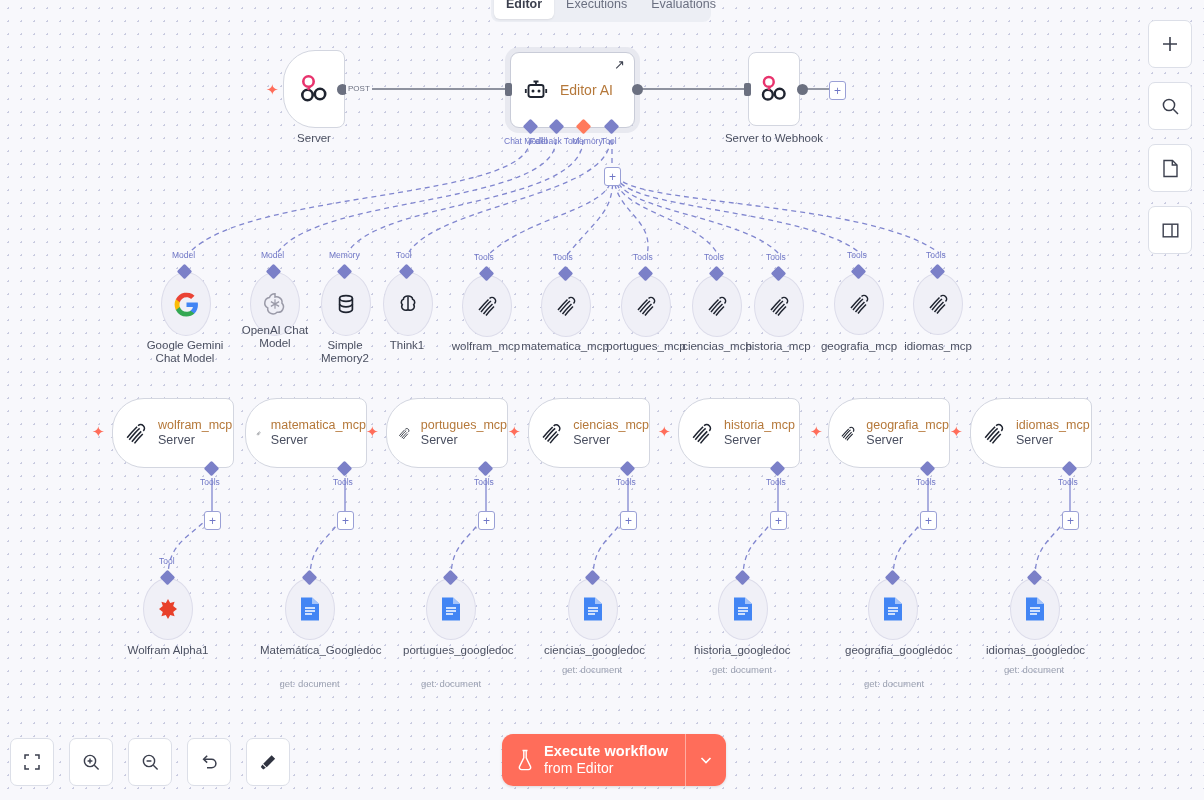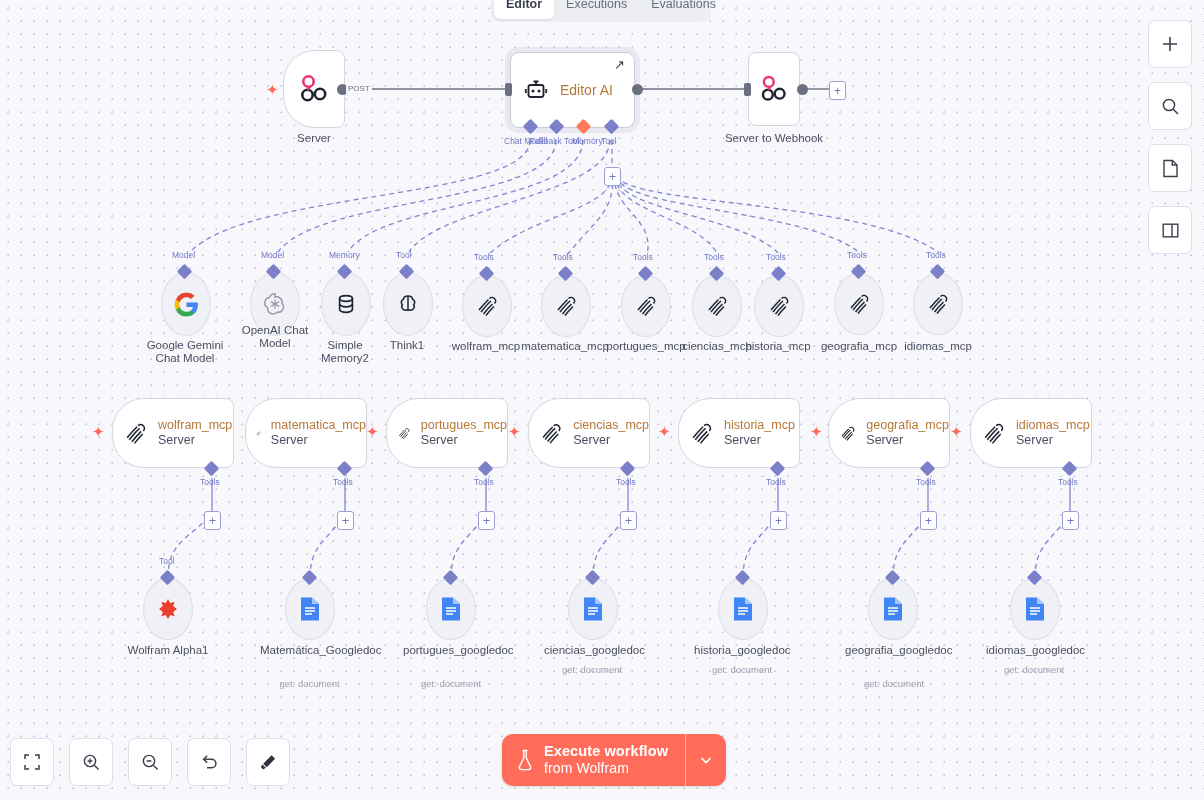--- a/index.html
+++ b/index.html
@@ -221,21 +221,21 @@
   </div>
 </div>
 
 <div id="execute">
   <div id="exec-main">
     <svg width="20" height="24" viewBox="0 0 20 24">
       <path d="M7.5 2.5h5M8.8 2.8v7L4.6 18.4c-.8 1.6.3 3.2 2 3.2h6.8c1.7 0 2.8-1.6 2-3.2L11.2 9.8v-7" stroke="#fff" stroke-width="1.4" fill="none"></path>
     </svg>
     <div id="exec-label">
       <span class="l1">Execute workflow</span>
-      <span class="l2">from Wolfram</span>
+      <span class="l2">from Editor</span>
     </div>
   </div>
   <div id="exec-caret">
     <svg width="16" height="16" viewBox="0 0 16 16">
         <path d="M3.5 6l4.5 4.5L12.5 6" stroke="#fff" stroke-width="1.6" fill="none"></path>
       </svg>
   </div>
 </div>
 
 <div class="node" style="left:283px;top:50px;">

